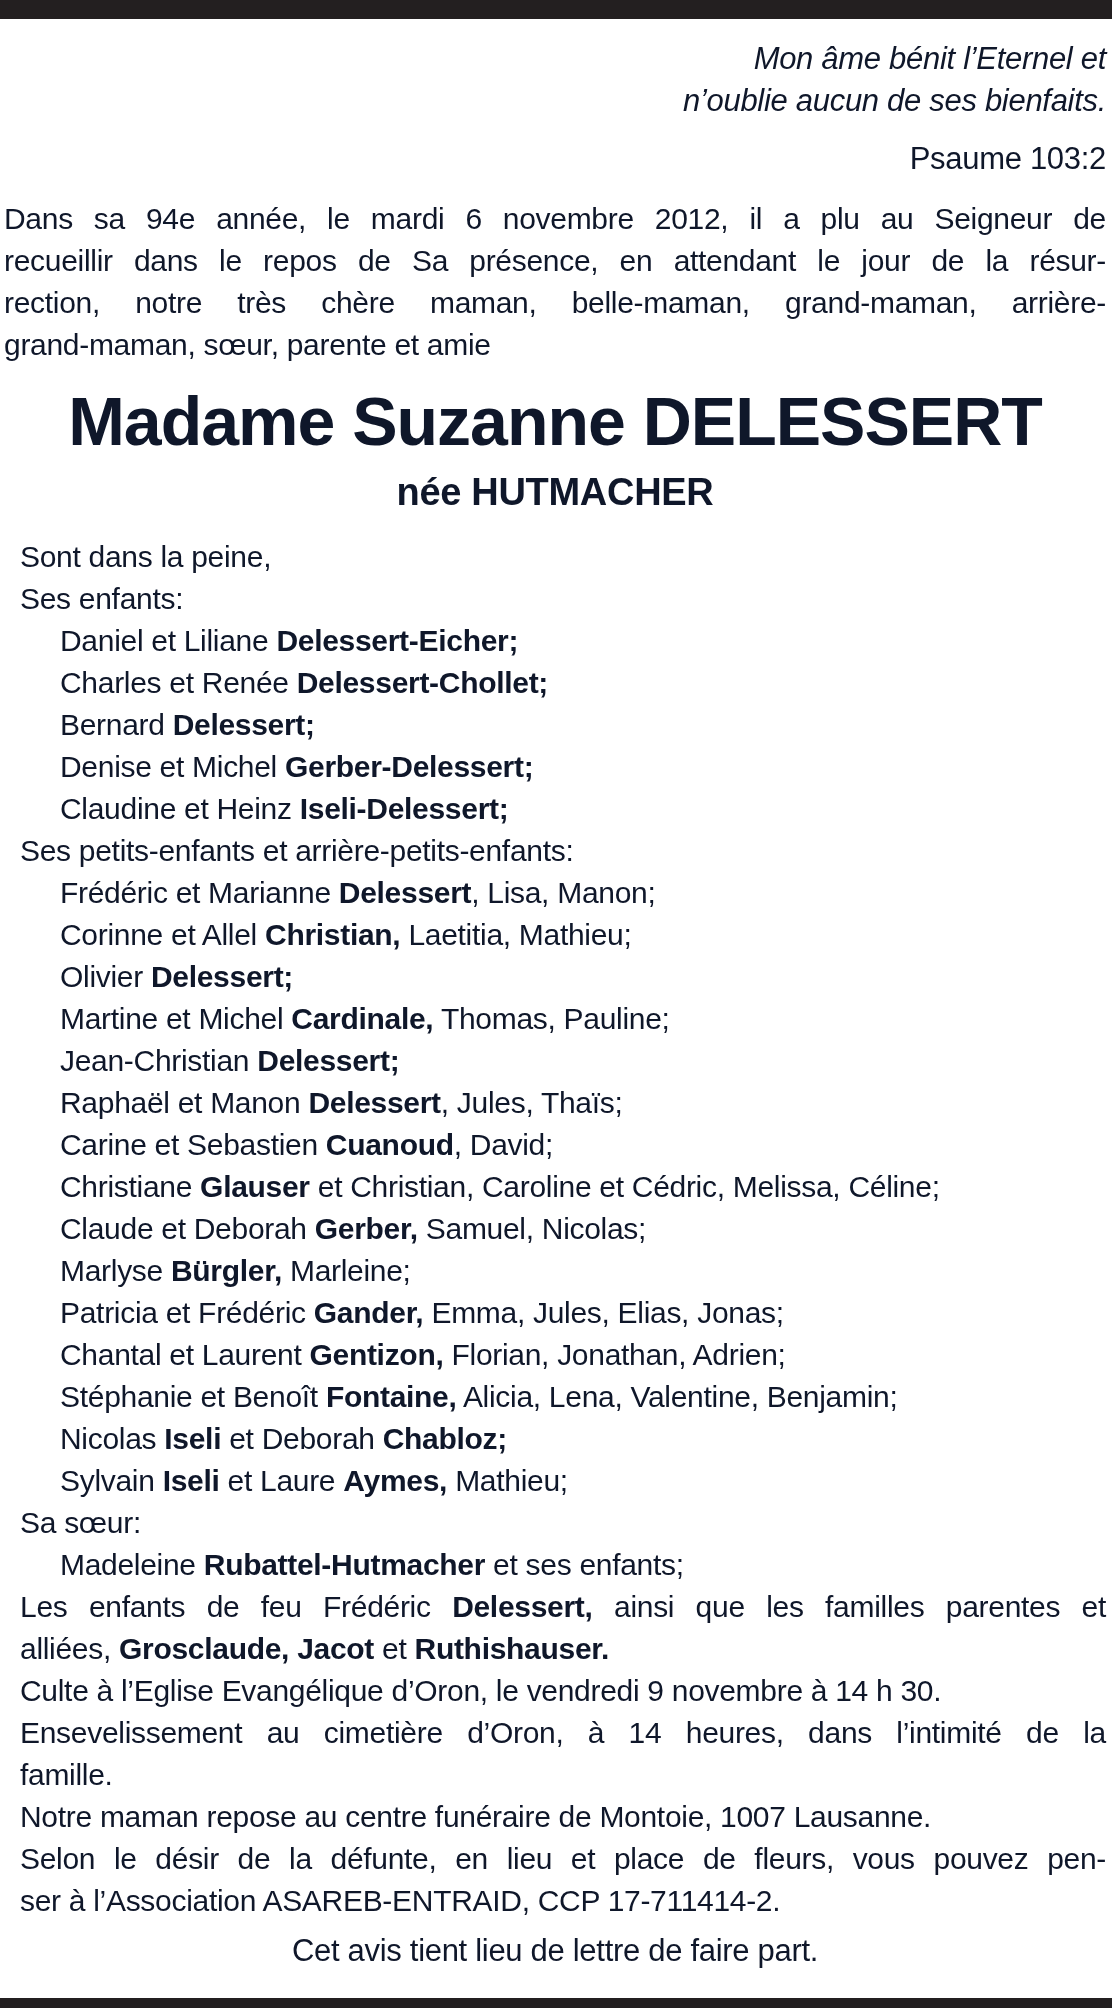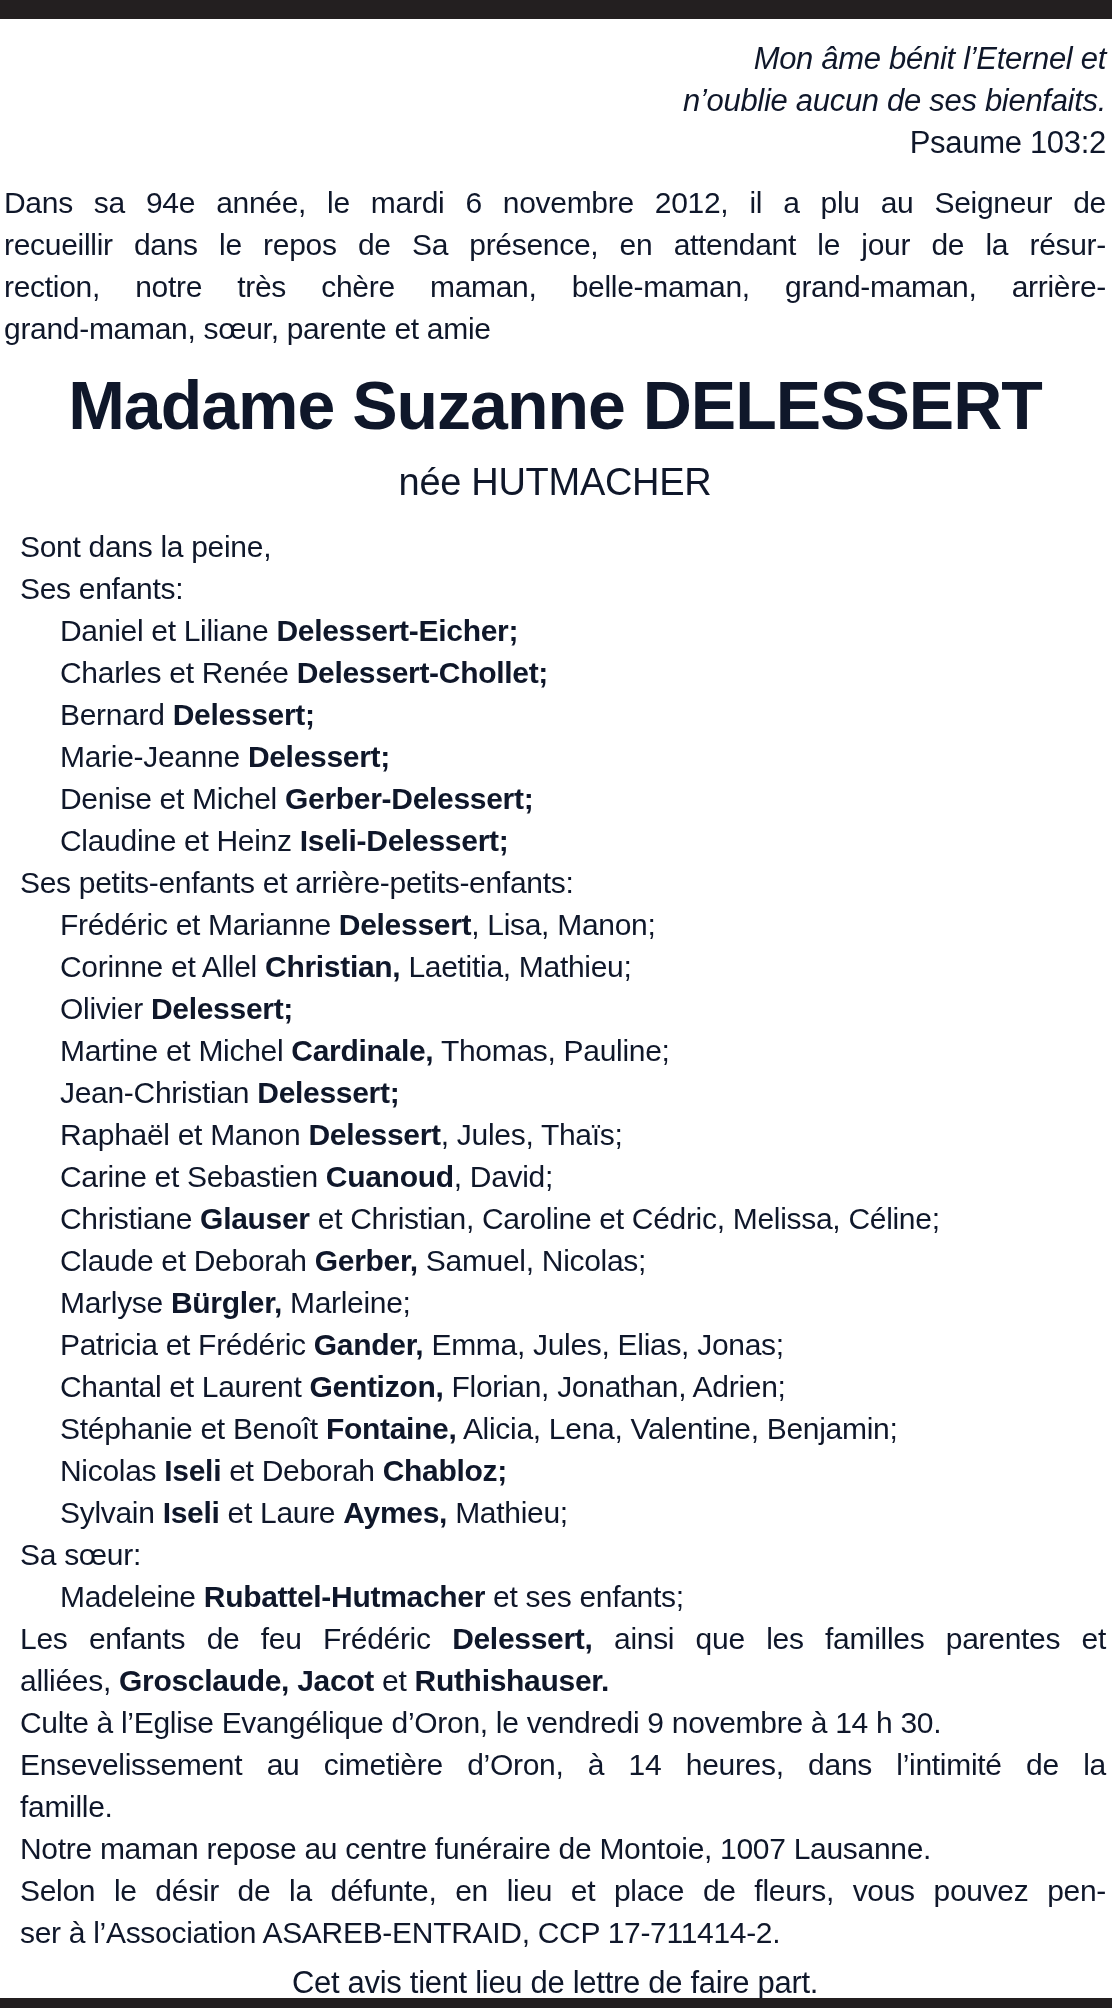--- a/index.html
+++ b/index.html
@@ -33,21 +33,21 @@
     padding: 38px 6px 0 4px;
     box-sizing: border-box;
   }
 
   .epigraph {
     text-align: right;
     font-size: 31px;
     line-height: 42px;
   }
   .epi-line { font-style: italic; }
-  .epigraph-ref { font-style: normal; }
+  .epigraph-ref { font-style: normal; margin-top: 16px; }
 
   .intro {
     margin-top: 18px;
     font-size: 31px;
     line-height: 42px;
   }
 
   .line {
     font-size: 30px;
     line-height: 42px;
@@ -65,24 +65,24 @@
   h1.name {
     margin: 16px 0 0 0;
     font-size: 68px;
     line-height: 78px;
     font-weight: 700;
     letter-spacing: -1px;
     text-align: center;
     white-space: nowrap;
   }
   h2.maiden {
-    margin: 18px 0 0 0;
+    margin: 12px 0 0 0;
     font-size: 38px;
     line-height: 40px;
-    font-weight: 400;
+    font-weight: 700;
     text-align: center;
   }
 
   .notice { margin-top: 24px; margin-left: 16px; }
 
   .closing {
     margin-top: 8px;
     font-size: 31px;
     line-height: 42px;
     text-align: center;
@@ -114,21 +114,20 @@
     <h1 class="name">Madame Suzanne DELESSERT</h1>
 
     <h2 class="maiden">née HUTMACHER</h2>
 
     <div class="notice" id="notice-lines">
         <div class="line"><span>Sont dans la peine,</span></div>
         <div class="line"><span>Ses enfants:</span></div>
         <div class="line ind"><span>Daniel et Liliane </span><span class="b">Delessert-Eicher;</span></div>
         <div class="line ind"><span>Charles et Renée </span><span class="b">Delessert-Chollet;</span></div>
         <div class="line ind"><span>Bernard </span><span class="b">Delessert;</span></div>
-        <div class="line ind"><span>Marie-Jeanne </span><span class="b">Delessert;</span></div>
         <div class="line ind"><span>Denise et Michel </span><span class="b">Gerber-Delessert;</span></div>
         <div class="line ind"><span>Claudine et Heinz </span><span class="b">Iseli-Delessert;</span></div>
         <div class="line"><span>Ses petits-enfants et arrière-petits-enfants:</span></div>
         <div class="line ind"><span>Frédéric et Marianne </span><span class="b">Delessert</span><span>, Lisa, Manon;</span></div>
         <div class="line ind"><span>Corinne et Allel </span><span class="b">Christian,</span><span> Laetitia, Mathieu;</span></div>
         <div class="line ind"><span>Olivier </span><span class="b">Delessert;</span></div>
         <div class="line ind"><span>Martine et Michel </span><span class="b">Cardinale,</span><span> Thomas, Pauline;</span></div>
         <div class="line ind"><span>Jean-Christian </span><span class="b">Delessert;</span></div>
         <div class="line ind"><span>Raphaël et Manon </span><span class="b">Delessert</span><span>, Jules, Thaïs;</span></div>
         <div class="line ind"><span>Carine et Sebastien </span><span class="b">Cuanoud</span><span>, David;</span></div>

